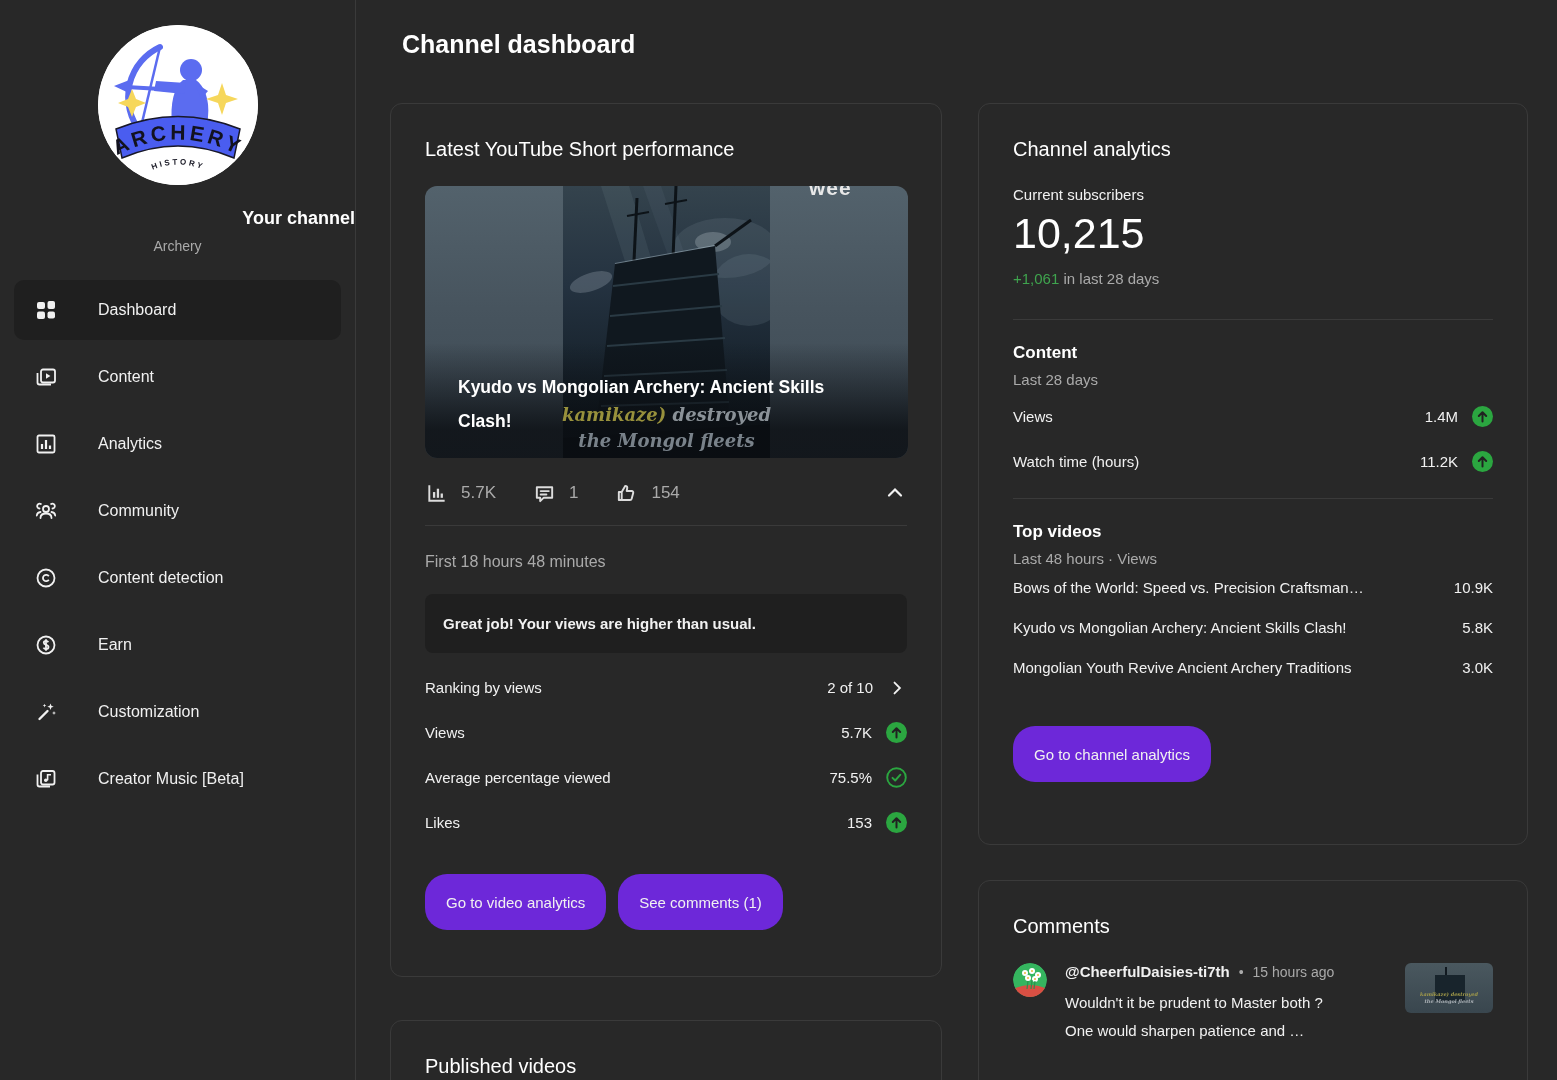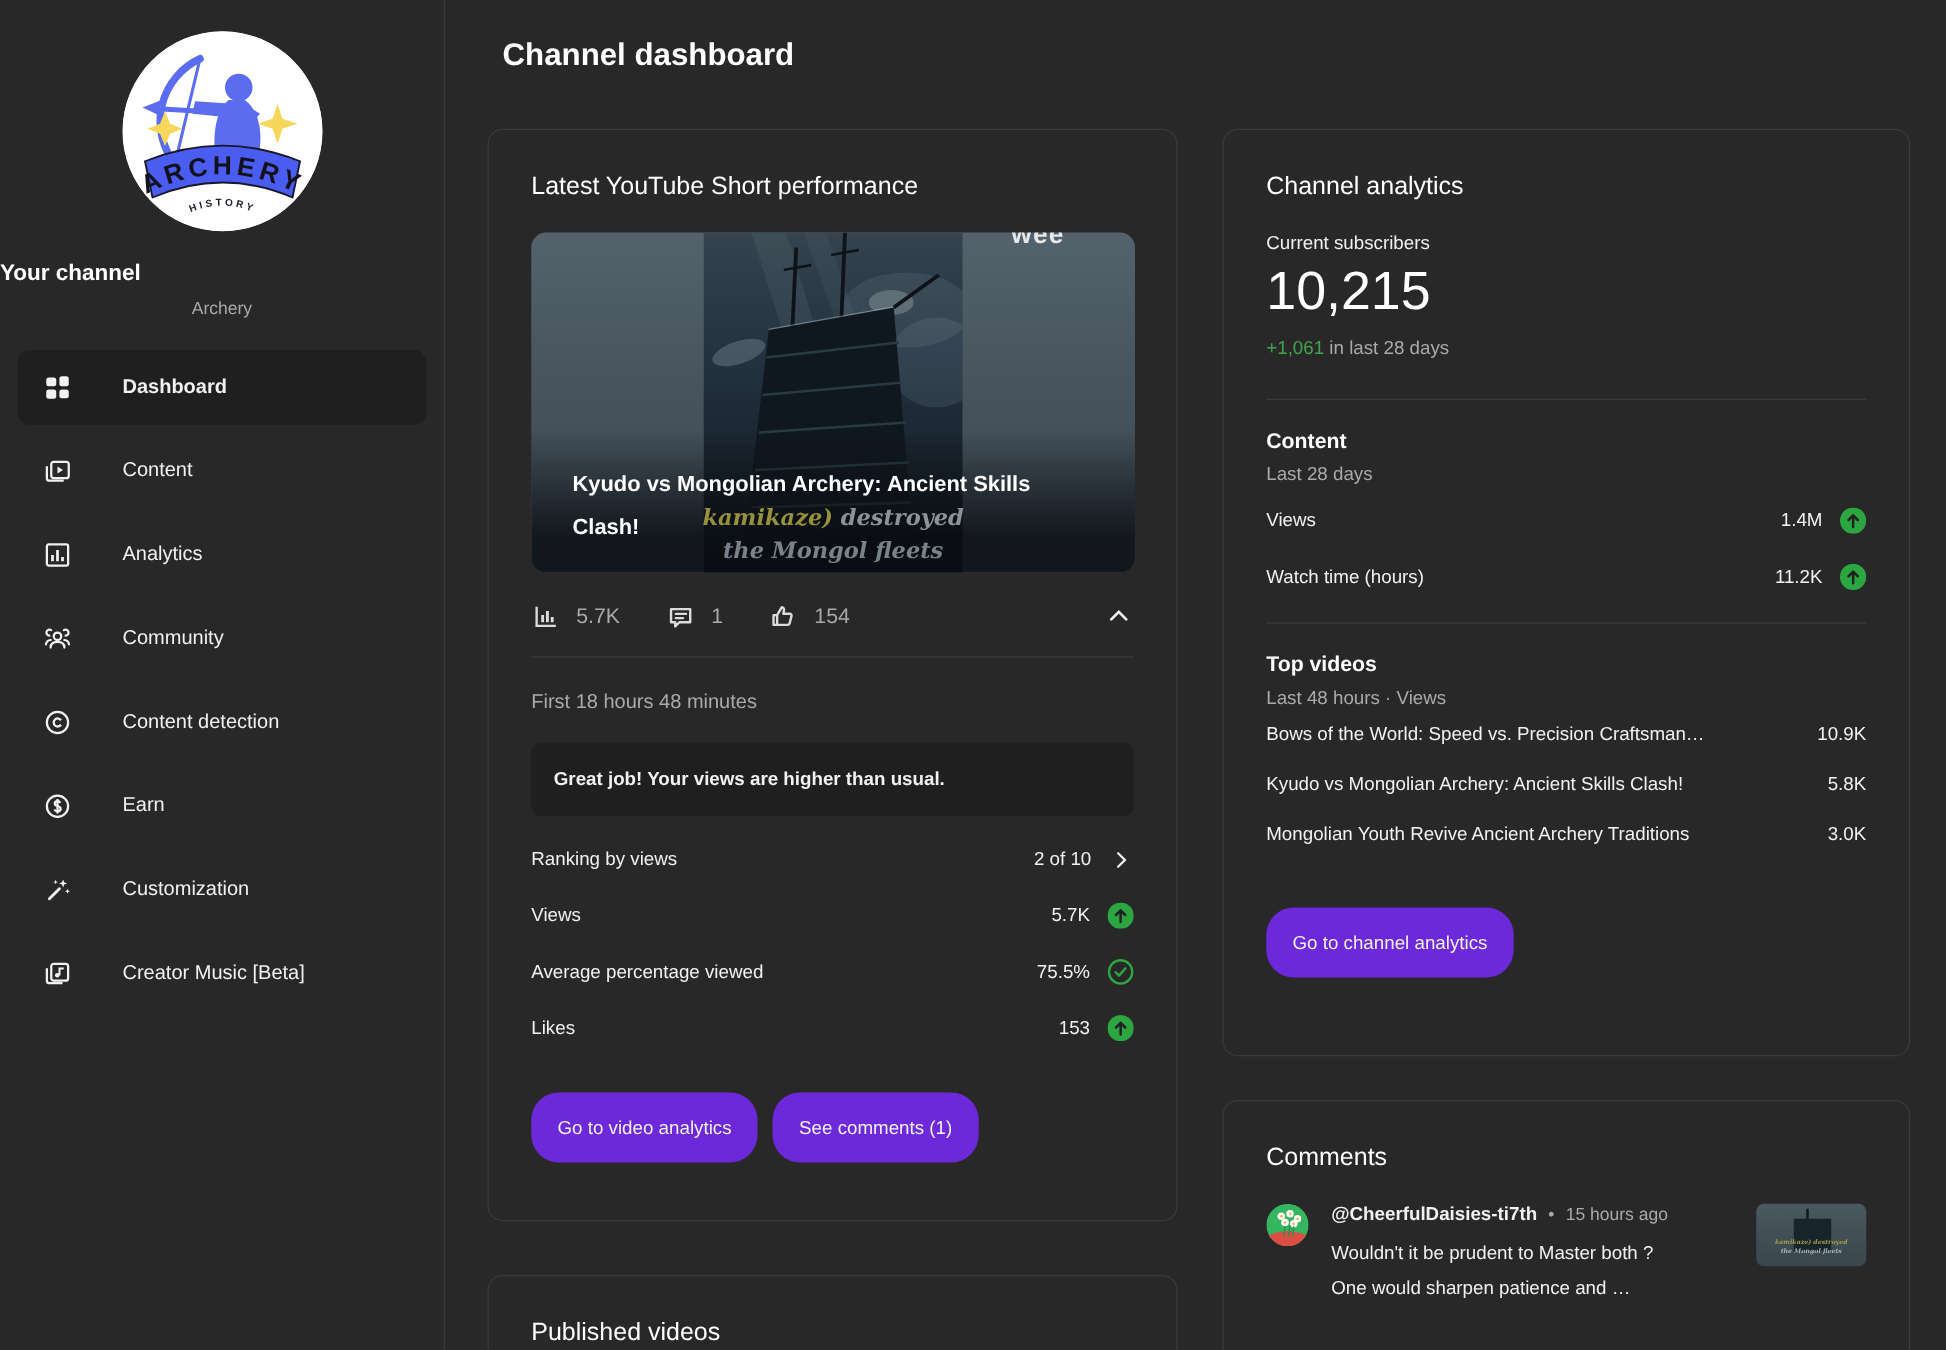--- a/index.html
+++ b/index.html
@@ -5,25 +5,25 @@
   * { margin:0; padding:0; box-sizing:border-box; }
   body { background:#181818; }
   #app {
     position:relative; width:1557px; height:1080px; overflow:hidden;
     background:#282828; color:#f1f1f1;
     font-family:"Liberation Sans","DejaVu Sans",sans-serif;
   }
   
   .sidebar { position:absolute; left:0; top:0; width:356px; height:1080px; border-right:1px solid #3a3a3a; }
   .avatar-wrap { width:160px; height:160px; margin:25px auto 0; border-radius:50%; overflow:hidden; background:#fff; }
-  .your-channel { margin-top:23px; text-align:left; font-size:18px; font-weight:700; color:#fff; }
+  .your-channel { margin-top:23px; text-align:right; font-size:18px; font-weight:700; color:#fff; }
   .channel-name { margin-top:9px; text-align:center; font-size:14px; color:#aaaaaa; }
   .menu { margin-top:26px; padding:0 14px; }
   .menu-item { display:flex; align-items:center; height:60px; padding-left:20px; gap:40px; border-radius:10px; margin-bottom:7px; font-size:16px; color:#f1f1f1; cursor:pointer; }
-  .menu-item.active { background:#1f1f1f; font-weight:700; }
+  .menu-item.active { background:#1f1f1f; font-weight:400; }
   .menu-icon { width:24px; height:24px; flex:0 0 24px; display:flex; align-items:center; justify-content:center; }
   .menu-icon svg { width:24px; height:24px; }
   
   .page-title { position:absolute; left:402px; top:30px; font-size:25px; font-weight:700; color:#fff; }
   .card { position:absolute; border:1px solid #3a3a3a; border-radius:12px; padding:34px; }
   .card-title { font-size:20px; font-weight:500; color:#fff; }
   .divider { height:1px; background:#3a3a3a; }
   .pill-btn { display:inline-flex; align-items:center; height:56px; padding:0 21px; border:none; border-radius:22px; background:#6d28d9; color:#f1f1f1; font-size:15px; font-weight:500; font-family:inherit; cursor:pointer; }
   .green-badge { width:21px; height:21px; flex:0 0 21px; }
   

